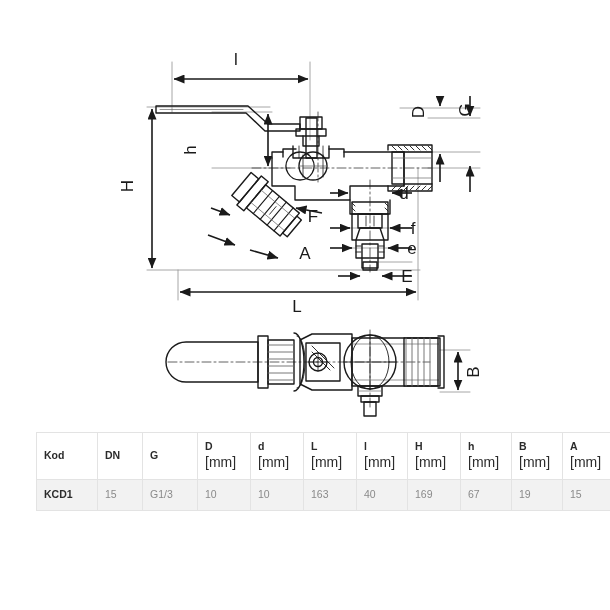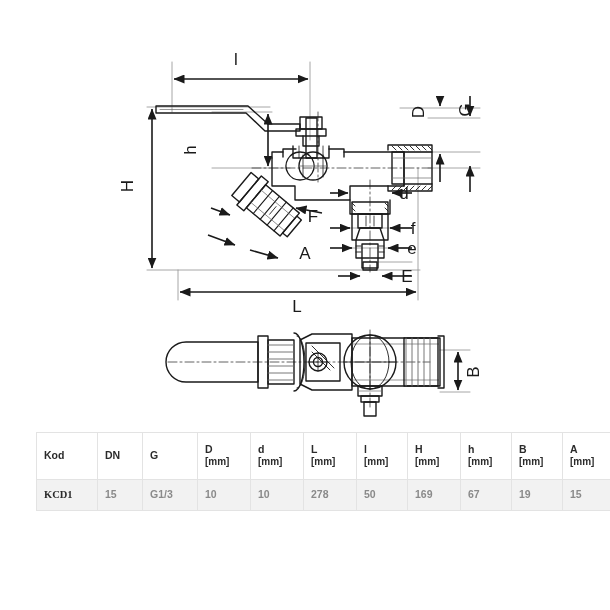--- a/index.html
+++ b/index.html
@@ -34,33 +34,32 @@
     white-space:nowrap;
   }
   table.spec thead th{
     background:#ffffff;
     color:#2b2b2b;
     font-weight:bold;
     height:46px;
   }
   table.spec thead th .unit{
     display:block;
-    font-weight:bold;
-    font-size:10px;
+    font-weight:normal;
+    font-size:14px;
   }
   table.spec tbody td{
     background:#f2f2f2;
     color:#8a8a8a;
-    font-weight:bold;
+    font-weight:normal;
     height:30px;
   }
   table.spec tbody td.kod{
     color:#2b2b2b;
     font-weight:bold;
-    font-family:Liberation Serif, serif;
   }
 </style>
 </head>
 <body>
 
 <div id="stage">
 
   <svg id="drawing" viewBox="0 0 610 430" xmlns="http://www.w3.org/2000/svg">
 
     <defs>
@@ -296,22 +295,22 @@
             <th style="width: 36px;"><span>A</span><span class="unit">[mm]</span></th>
           </tr>
       </thead>
       <tbody id="body-rows">
           <tr>
             <td class="kod">KCD1</td>
             <td>15</td>
             <td>G1/3</td>
             <td>10</td>
             <td>10</td>
-            <td>278</td>
-            <td>50</td>
+            <td>163</td>
+            <td>40</td>
             <td>169</td>
             <td>67</td>
             <td>19</td>
             <td>15</td>
           </tr>
         </tbody>
     </table>
   </div>
 
 </div>

